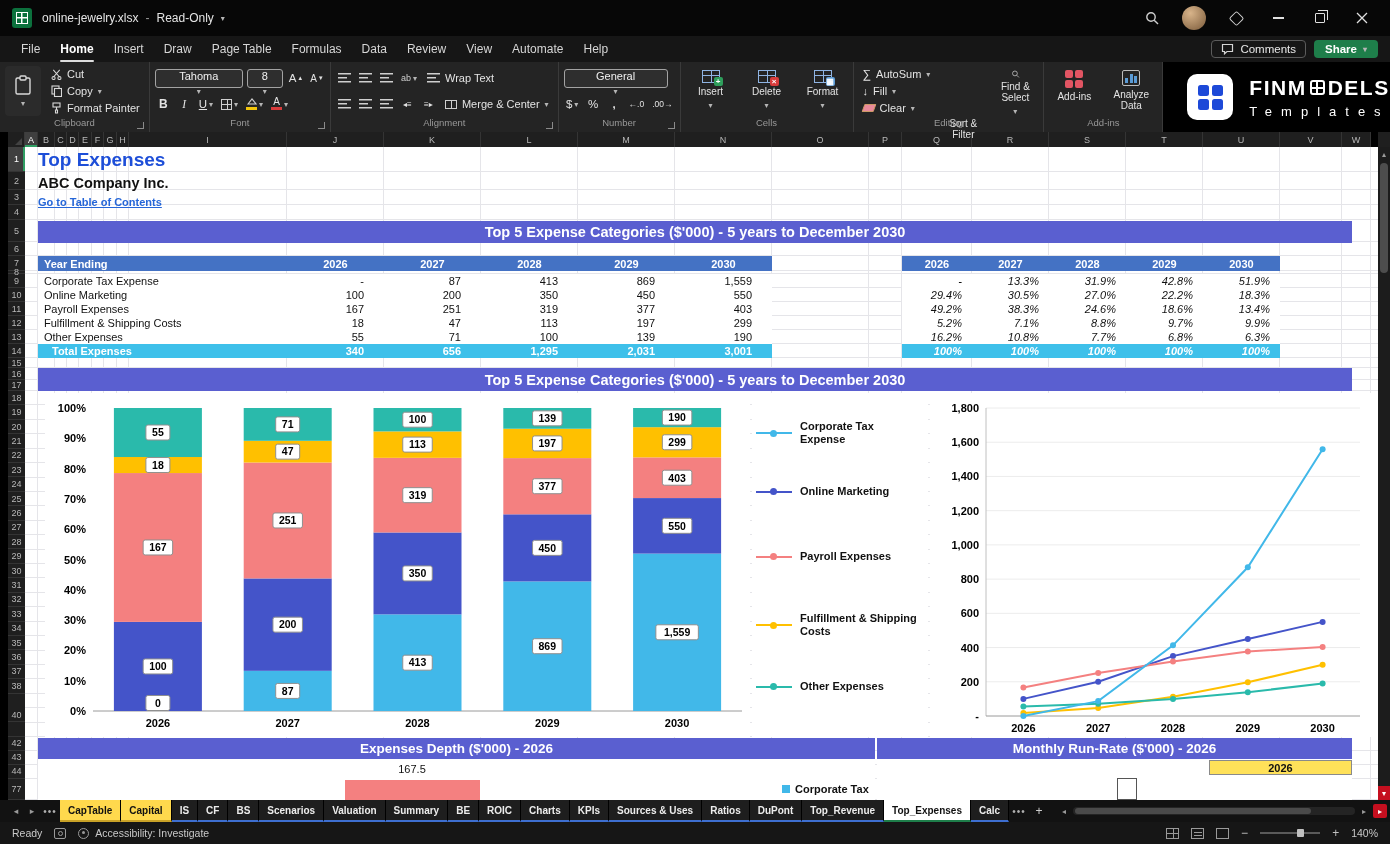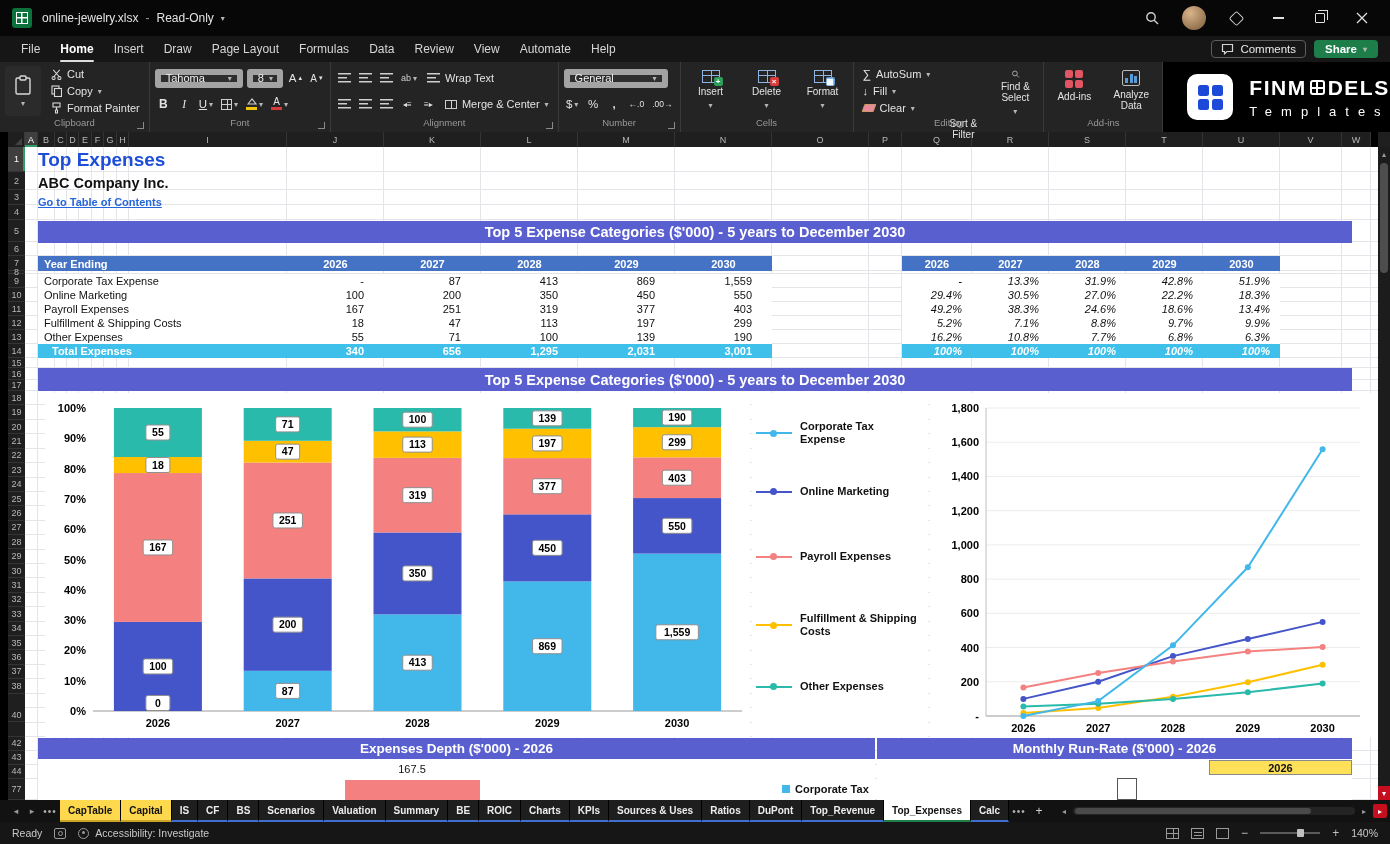--- a/index.html
+++ b/index.html
@@ -35,21 +35,21 @@
 
 .ribbon{height:70px;background:#242424;display:flex;position:relative;}
 .rgroup{display:flex;flex-direction:column;border-right:1px solid #3a3a3a;padding:3px 5px 0;}
 .rbody{flex:1;display:flex;gap:6px;align-items:center;}
 .rlabel{height:15px;text-align:center;font-size:9.5px;color:#999;position:relative;padding:0 10px;white-space:nowrap;}
 .launcher{position:absolute;right:0;bottom:3px;width:7px;height:7px;border-right:1.5px solid #8a8a8a;border-bottom:1.5px solid #8a8a8a;}
 .paste-btn{width:36px;height:50px;display:flex;flex-direction:column;align-items:center;justify-content:center;gap:4px;border-radius:4px;background:#2b2b2b;}
 .rcol{display:flex;flex-direction:column;justify-content:center;height:52px;}
 .sbtn{display:flex;align-items:center;gap:5px;height:17px;padding:0 4px;color:#e3e3e3;font-size:11px;border-radius:3px;white-space:nowrap;}
 .rrow{display:flex;align-items:center;gap:4px;height:23px;}
-.combo{background:#2e2e2e;border:6px solid #a3a3a3;border-radius:3px;color:#f0f0f0;font-size:11px;height:19px;display:flex;align-items:center;justify-content:space-between;padding:0 5px;gap:5px;}
+.combo{background:#2e2e2e;border:1px solid #a3a3a3;border-radius:3px;color:#f0f0f0;font-size:11px;height:19px;display:flex;align-items:center;justify-content:space-between;padding:0 5px;gap:5px;flex-direction:column;}
 .ibtn{min-width:17px;height:18px;display:inline-flex;align-items:center;justify-content:center;color:#e3e3e3;font-size:11.5px;gap:2px;border-radius:3px;padding:0 2px;}
 .ibtn b{font-size:12px;}
 .ibtn .it{font-style:italic;font-family:"Liberation Serif",serif;}
 .ibtn .un{text-decoration:underline;}
 .colorbar{display:inline-flex;flex-direction:column;align-items:center;line-height:10px;}
 .colorbar .bar{width:11px;height:3px;margin-top:1px;}
 .lines3{width:13px;height:10px;background:
  linear-gradient(#cfcfcf,#cfcfcf) 0 0/13px 1.5px no-repeat,
  linear-gradient(#cfcfcf,#cfcfcf) 0 4px/9px 1.5px no-repeat,
  linear-gradient(#cfcfcf,#cfcfcf) 0 8px/13px 1.5px no-repeat;}
@@ -207,21 +207,21 @@
       </svg>
   </span>
 </div>
 
 <div class="menubar">
   <div id="menu-items">
       <div class="menu-item">File</div>
       <div class="menu-item active">Home</div>
       <div class="menu-item">Insert</div>
       <div class="menu-item">Draw</div>
-      <div class="menu-item">Page Layout</div>
+      <div class="menu-item">Page Table</div>
       <div class="menu-item">Formulas</div>
       <div class="menu-item">Data</div>
       <div class="menu-item">Review</div>
       <div class="menu-item">View</div>
       <div class="menu-item">Automate</div>
       <div class="menu-item">Help</div>
     </div>
   <div class="mb-right">
     <div class="comments-btn">
       <svg width="13" height="12" viewBox="0 0 13 12">

